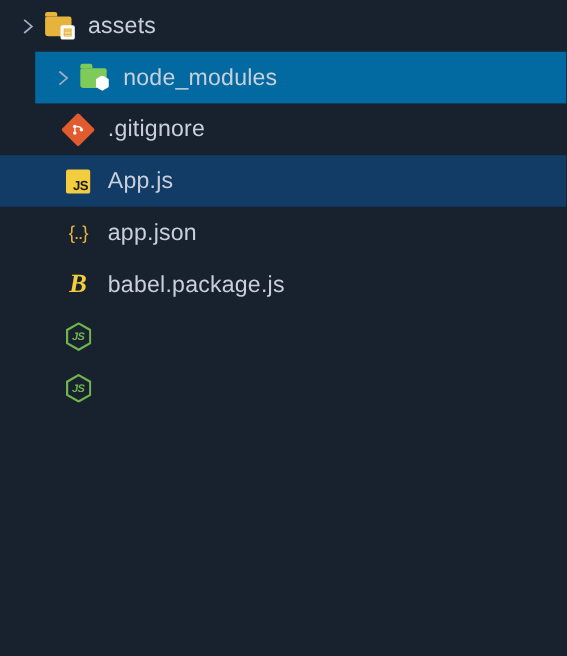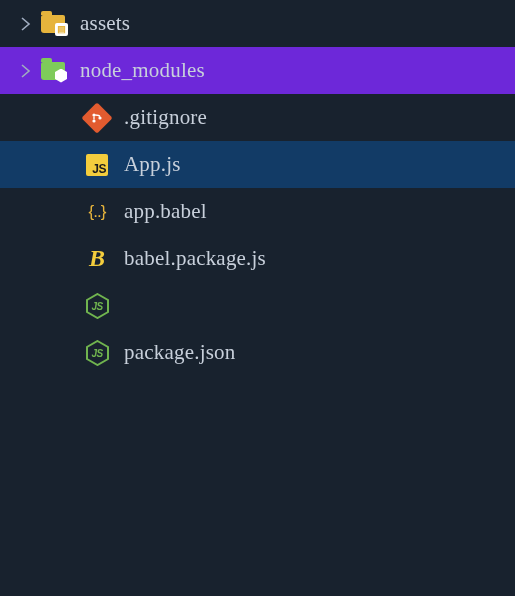--- a/index.html
+++ b/index.html
@@ -14,37 +14,37 @@
       user-select: none;
     }
     .row {
       display: flex;
       align-items: center;
       height: 47px;
       padding-left: 12px;
       white-space: nowrap;
     }
     .row.selected { background: #123b66; }
-    .row.hovered { background: #6d28d9; }
+    .row.hovered { background: #0369a1; margin-left: 32px; }
     .chevron {
       width: 26px;
       display: flex;
       align-items: center;
       justify-content: center;
       color: #a0adc0;
     }
     .chevron svg { width: 16px; height: 16px; }
     .icon-wrap {
       width: 30px;
       display: flex;
       align-items: center;
       justify-content: center;
     }
-    .label { padding-left: 12px; letter-spacing: .2px; font-family: Liberation Serif, serif; }
-    .file-row { padding-left: 82px; }
+    .label { padding-left: 12px; letter-spacing: .2px; }
+    .file-row { padding-left: 56px; }
 
     
     .folder {
       width: 24px; height: 18px; border-radius: 2px 2px 3px 3px;
       position: relative;
     }
     .folder::before {
       content: ""; position: absolute;
       top: -4px; left: 0; width: 11px; height: 4px;
       border-radius: 2px 2px 0 0; background: inherit;
@@ -149,21 +149,21 @@
     <span class="icon-wrap">
       <span class="js-icon">JS</span>
     </span>
     <span class="label">App.js</span>
   </div>
 
   <div class="row file-row">
     <span class="icon-wrap">
       <span class="json-braces">{..}</span>
     </span>
-    <span class="label">app.babel</span>
+    <span class="label">app.json</span>
   </div>
 
   <div class="row file-row">
     <span class="icon-wrap">
       <span class="babel-b">B</span>
     </span>
     <span class="label">babel.package.js</span>
   </div>
 
   <div class="row file-row">
@@ -179,16 +179,15 @@
 
   <div class="row file-row">
     <span class="icon-wrap">
       <span class="node-hex">
         <svg viewBox="0 0 23 26">
             <path d="M11.5 1 L22 7 V19 L11.5 25 L1 19 V7 Z" fill="none" stroke="#70b44f" stroke-width="2"></path>
           </svg>
         <span>JS</span>
       </span>
     </span>
-    <span class="label">package.json</span>
   </div>
 
 </div>
 
 </body></html>

